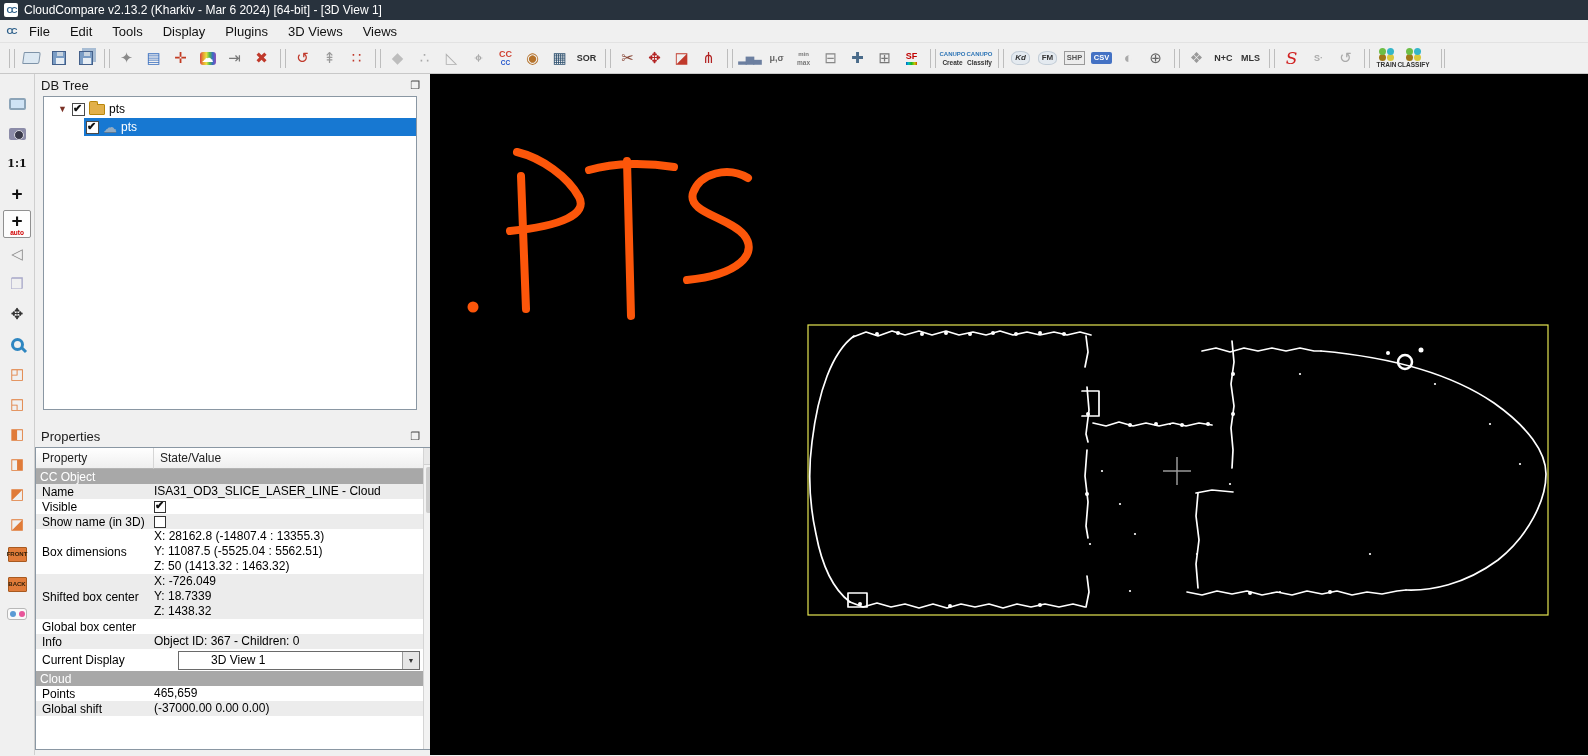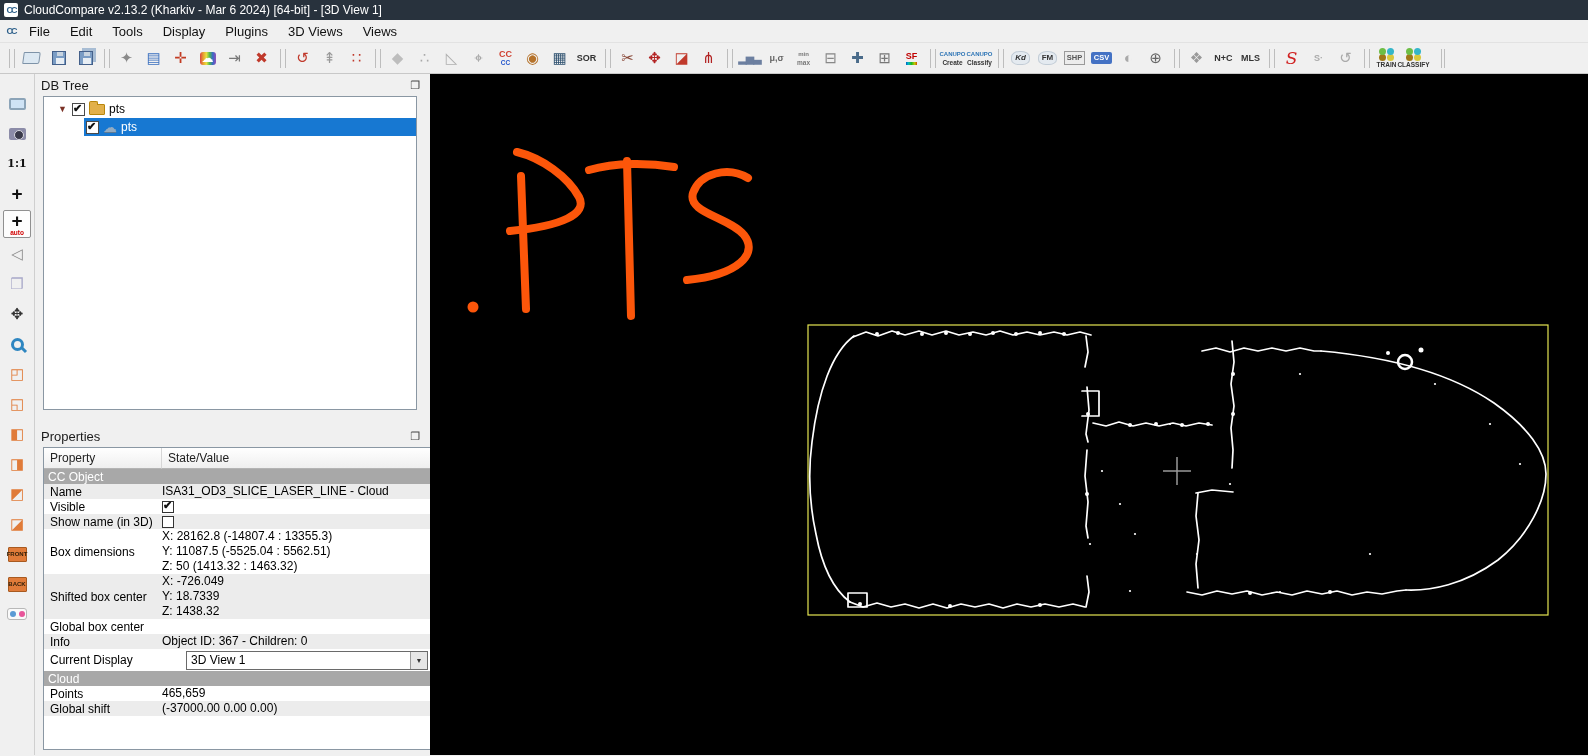--- a/index.html
+++ b/index.html
@@ -93,39 +93,39 @@
   .cbx { width:13px; height:13px; background:#FFF; border:1px solid #4A4A4A; position:relative; flex:none; }
   .cbx.on::after { content:"✔"; position:absolute; top:-2px; left:0px; font-size:11px; font-weight:bold; color:#111; }
   .ficon { width:16px; height:11px; background:#E2B04A; border:1px solid #B8860B; border-radius:1px; position:relative; flex:none; }
   .ficon::before { content:""; position:absolute; top:-4px; left:-1px; width:7px; height:3px; background:#E2B04A;
                    border:1px solid #B8860B; border-bottom:none; border-radius:2px 2px 0 0; }
   .cloudg { color:#92ABC2; font-size:14px; line-height:14px; text-shadow:0 1px 0 #5F7B94; }
   .selwrap { flex:1; display:flex; align-items:center; gap:4px; background:#1778D2; color:#FFF;
              height:18px; padding-left:2px; }
 
   .propwrap { margin-top:15px; }
-  .propbox { margin-left:8px; width:406px; height:303px; background:#FFF; border:1px solid #8A97A3;
+  .propbox { width:406px; height:303px; background:#FFF; border:1px solid #8A97A3;
              display:flex; overflow:hidden; }
   .ptable { flex:1; overflow:hidden; }
   .pheadrow { display:flex; height:21px; }
   .phcell { background:linear-gradient(#FFFFFF,#EFEFEF); border-bottom:1px solid #B4B4B4;
             border-right:1px solid #D6D6D6; font-size:12px; color:#222; padding:3px 0 0 6px; }
   .phcell.c1 { width:118px; }
   .phcell.c2 { flex:1; border-right:none; }
   .prow { display:flex; align-items:center; min-height:15px; font-size:12px; color:#000; background:#FFF; }
   .prow.alt { background:#ECECEC; }
   .prow.sec { background:#A8A8A8; color:#FFF; min-height:15px; }
   .prow .pname { width:118px; padding-left:6px; flex:none; }
   .prow.sec .pname { width:auto; padding-left:4px; }
   .prow .pval { flex:1; display:flex; align-items:flex-end; }
   .prow .ptext { white-space:pre-line; line-height:15px; }
   .prow .box { display:none; width:12px; height:12px; border:1px solid #333; background:#FFF; position:relative; }
   .prow.chk .box { display:inline-block; }
   .prow.chk-on .box::after { content:"✔"; position:absolute; top:-3px; left:0; font-size:11px; font-weight:bold; color:#111; }
-  .prow .dd { display:none; }
+  .prow .dd { display:none;padding-left:28px; }
   .prow.ddrow { height:22px;gap:24px; }
   .prow.ddrow .dd { display:flex; flex:1; height:19px; margin-right:3px; border:1px solid #6A6A6A;
                     background:#FFF; align-items:center; }
   .prow.ddrow .ddtext { flex:1; padding-left:4px; }
   .prow.ddrow .ddbtn { width:17px; height:100%; background:#E6E6E6; border-left:1px solid #9A9A9A;
                        font-size:7px; color:#333; display:flex; align-items:center; justify-content:center; }
   .pscroll { width:17px; background:#F2F2F2; border-left:1px solid #D4D4D4; display:flex;
              flex-direction:column; align-items:center; flex:none; }
   .parrow { width:100%; height:17px; background:#E8E8E8; border-bottom:1px solid #D0D0D0; font-size:7px;
             color:#555; display:flex; align-items:center; justify-content:center; }

